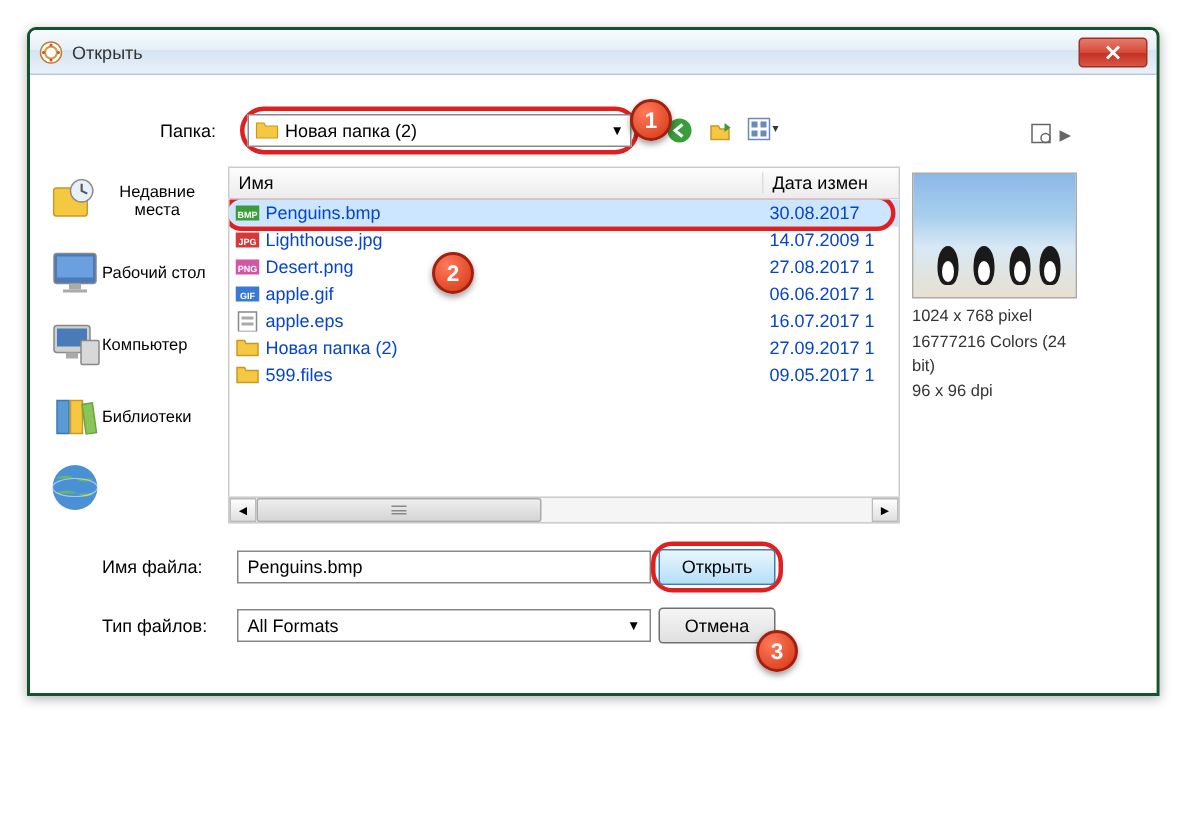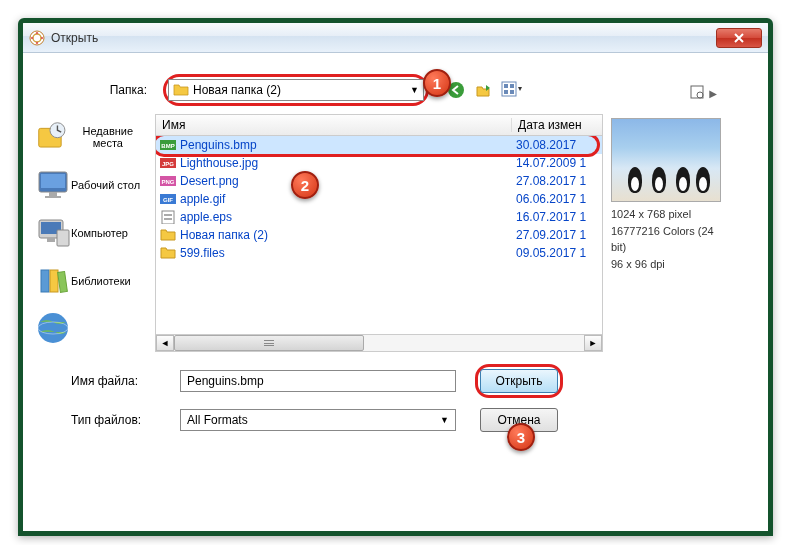--- a/index.html
+++ b/index.html
@@ -1,17 +1,17 @@
 <!DOCTYPE html>
 <html><head>
 <meta charset="utf-8">
 <style>
 * { box-sizing: border-box; margin: 0; padding: 0; }
 body { font-family: "Segoe UI", Tahoma, sans-serif; font-size: 12px; background: #fff; width: 791px; height: 545px; position: relative; }
-.window { position: absolute; left: 18px; top: 18px; width: 755px; height: 518px; border: 5px solid #14532d; border-radius: 6px 6px 0 0; overflow: hidden; background: #f0f0f0; box-shadow: 0 2px 8px rgba(0,0,0,0.3); }
+.window { position: absolute; left: 18px; top: 18px; width: 755px; height: 446px; border: 2px solid #14532d; border-radius: 6px 6px 0 0; overflow: hidden; background: #f0f0f0; box-shadow: 0 2px 8px rgba(0,0,0,0.3); }
 .titlebar { height: 30px; background: linear-gradient(to bottom, #f8fbfd 0%, #e6eef7 45%, #d5e3f1 46%, #e8f1fa 100%); display: flex; align-items: center; padding: 0 6px; border-bottom: 1px solid #b8c8d8; }
 .titlebar-icon { width: 16px; height: 16px; margin-right: 6px; display: flex; align-items: center; justify-content: center; }
 .titlebar-icon svg { width: 16px; height: 16px; }
 .title { flex: 1; color: #333; font-size: 12px; }
 .close-btn { width: 46px; height: 20px; background: linear-gradient(to bottom, #e67a6a 0%, #d44a3a 50%, #c33020 51%, #d85545 100%); border: 1px solid #a03020; border-radius: 3px; display: flex; align-items: center; justify-content: center; color: #fff; font-weight: bold; cursor: pointer; }
 .content { position: absolute; top: 30px; left: 0; right: 0; bottom: 0; background: #fff; padding: 19px 12px; }
 .top-row { display: flex; align-items: center; gap: 8px; margin-bottom: 6px; height: 36px; }
 .folder-label { width: 120px; text-align: right; color: #000; padding-right: 8px; }
 .callout-1 { border: 3px solid #e02020; border-radius: 16px; padding: 2px; display: flex; align-items: center; }
 .folder-combo { width: 256px; height: 22px; border: 1px solid #888; background: #fff; display: flex; align-items: center; padding: 0 4px; }
@@ -47,21 +47,21 @@
 .sb-grip { width: 10px; height: 6px; display: flex; flex-direction: column; justify-content: space-between; }
 .sb-grip span { height: 1px; background: #888; }
 .preview-col { width: 110px; display: flex; flex-direction: column; gap: 4px; }
 .preview-toolbar { height: 18px; display: flex; align-items: center; gap: 4px; justify-content: flex-end; padding-right: 4px; margin-top: -30px; margin-bottom: 12px; }
 .preview-img { width: 110px; height: 84px; border: 1px solid #aaa; background: linear-gradient(to bottom, #8cb8e8 0%, #a8cfee 35%, #d8e8f5 60%, #e8e0d0 100%); position: relative; overflow: hidden; }
 .penguin { position: absolute; bottom: 8px; }
 .penguin-body { width: 14px; height: 26px; background: #1a1a1a; border-radius: 50% 50% 40% 40%; position: relative; }
 .penguin-belly { position: absolute; left: 3px; top: 10px; width: 8px; height: 14px; background: #fff; border-radius: 50%; }
 .preview-info { font-size: 11px; color: #333; line-height: 1.5; }
 .bottom-form { margin-top: 12px; display: flex; flex-direction: column; gap: 8px; }
-.form-row { display: flex; align-items: center; gap: 19px; }
+.form-row { display: flex; align-items: center; gap: 0; }
 .form-label { width: 90px; text-align: left; margin-left: 36px; }
 .form-input { width: 276px; height: 22px; border: 1px solid #888; padding: 0 6px; font-size: 12px; background: #fff; }
 .form-select { width: 276px; height: 22px; border: 1px solid #888; background: #fff; display: flex; align-items: center; padding: 0 6px; justify-content: space-between; }
 .btn { width: 78px; height: 24px; border: 1px solid #707070; background: linear-gradient(to bottom, #f5f5f5, #e0e0e0); font-size: 12px; cursor: pointer; border-radius: 3px; }
 .btn-open-wrap { border: 3px solid #e02020; border-radius: 14px; padding: 2px; }
 .btn-open { background: linear-gradient(to bottom, #eaf6fd, #b5dff7); border-color: #3c7fb1; }
 .badge { position: absolute; width: 28px; height: 28px; border-radius: 50%; background: radial-gradient(circle at 35% 30%, #ff7a5a, #d43515); border: 2px solid #a02010; color: #fff; font-weight: bold; font-size: 15px; display: flex; align-items: center; justify-content: center; box-shadow: 0 2px 4px rgba(0,0,0,0.4); z-index: 10; }
 .badge-1 { left: 400px; top: 46px; }
 .badge-2 { left: 268px; top: 148px; }
 .badge-3 { left: 484px; top: 400px; }

